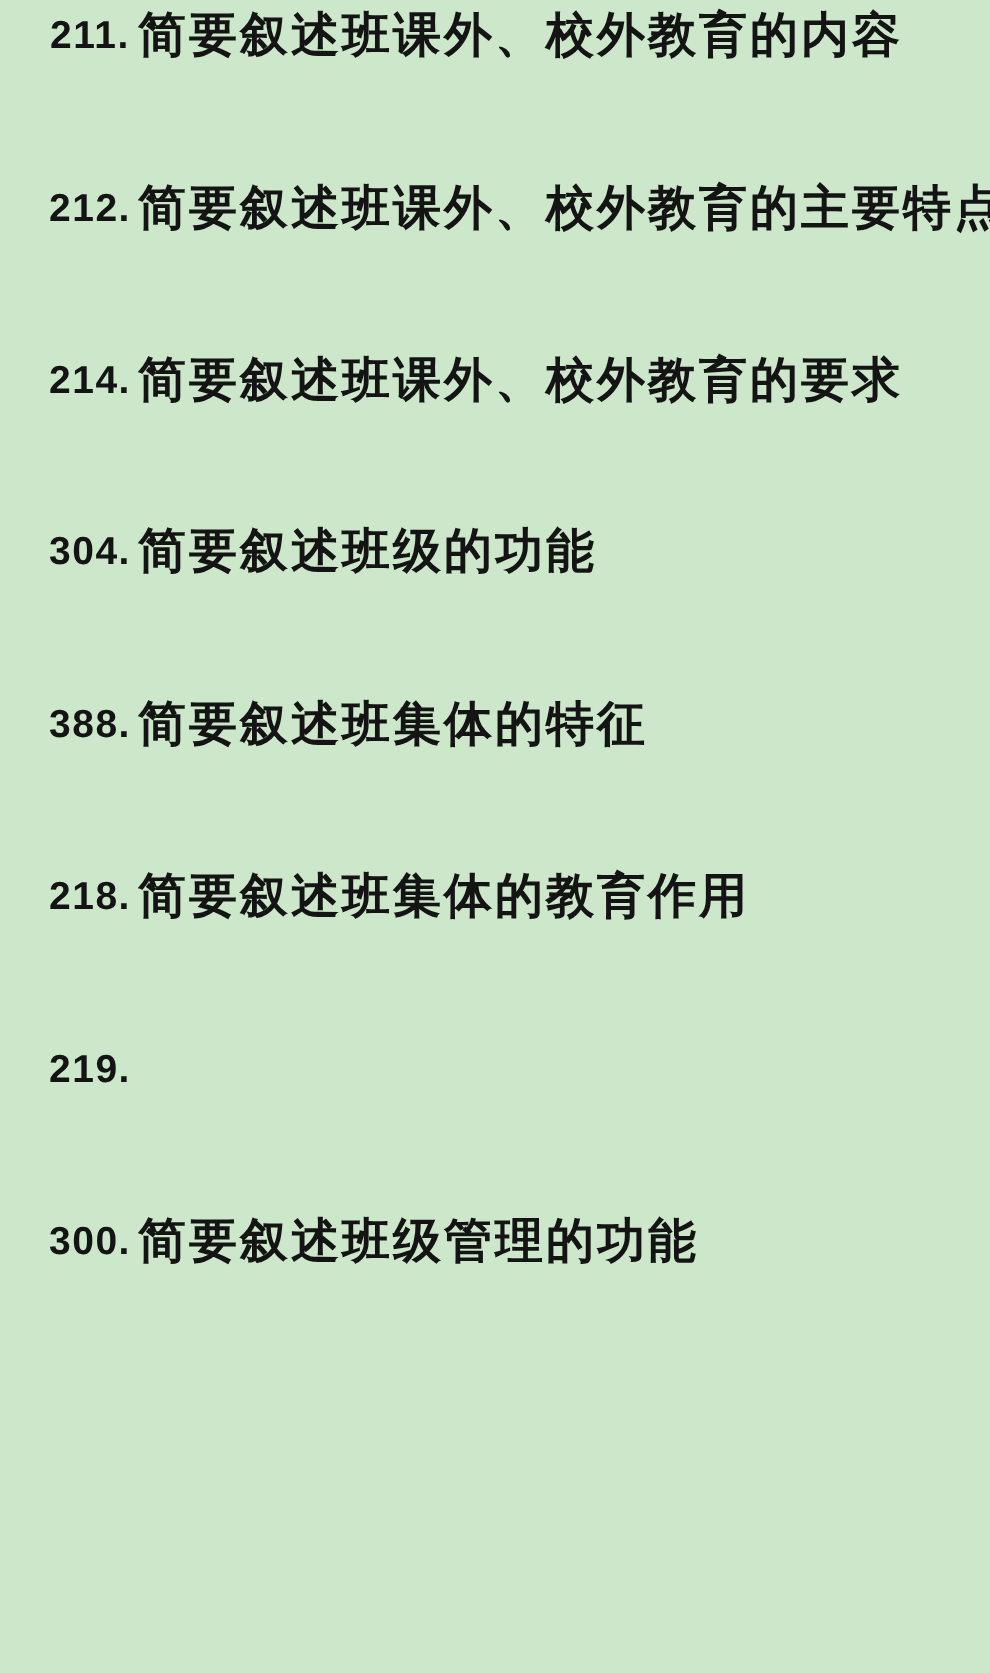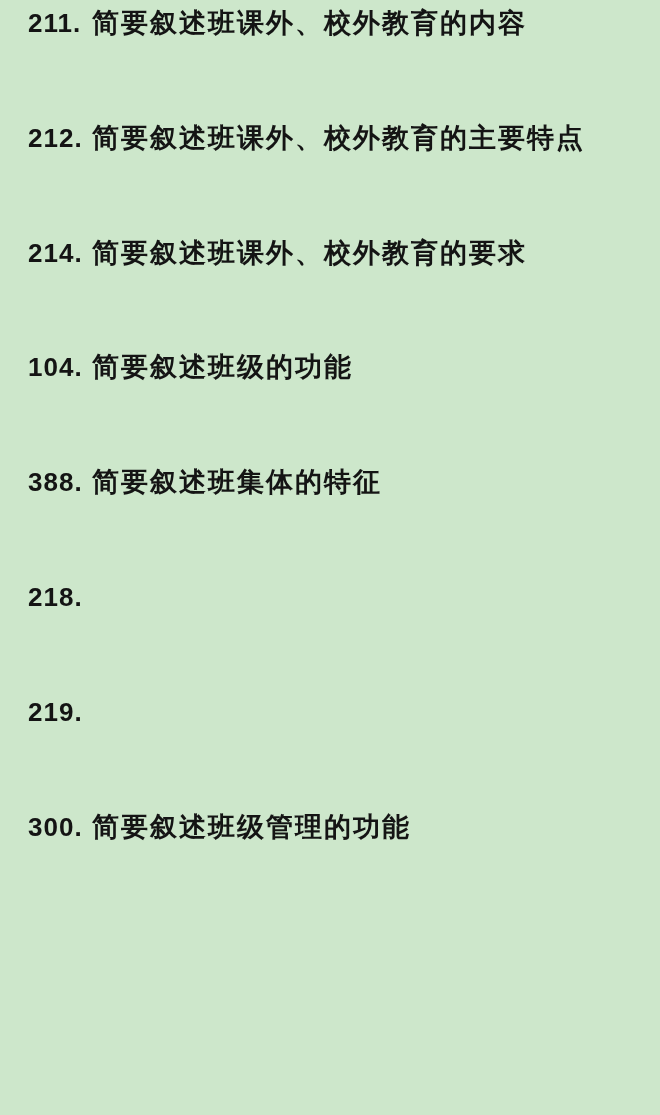--- a/index.html
+++ b/index.html
@@ -28,24 +28,25 @@
   }
   .question-number {
     display: inline-block;
     margin-left: 28px;
     width: 64px;
     flex: 0 0 64px;
     font-size: 26px;
     font-weight: 700;
     letter-spacing: 1px;
     line-height: 34px;
+    text-align: center;
   }
   .question-text {
     display: inline-block;
-    font-size: 27px;
+    font-size: 32px;
     font-weight: 700;
     letter-spacing: 2px;
     line-height: 34px;
     white-space: nowrap;
   }
 </style>
 </head>
 <body>
 
 <div class="page">
@@ -61,31 +62,32 @@
   </div>
 
 
   <div class="question-row">
     <span class="question-number">214.</span>
     <span class="question-text">简要叙述班课外、校外教育的要求</span>
   </div>
 
 
   <div class="question-row">
-    <span class="question-number">104.</span>
+    <span class="question-number">304.</span>
     <span class="question-text">简要叙述班级的功能</span>
   </div>
 
   <div class="question-row">
     <span class="question-number">388.</span>
     <span class="question-text">简要叙述班集体的特征</span>
   </div>
 
   <div class="question-row">
     <span class="question-number">218.</span>
+    <span class="question-text">简要叙述班集体的教育作用</span>
   </div>
 
   <div class="question-row">
     <span class="question-number">219.</span>
   </div>
 
   <div class="question-row">
     <span class="question-number">300.</span>
     <span class="question-text">简要叙述班级管理的功能</span>
   </div>

